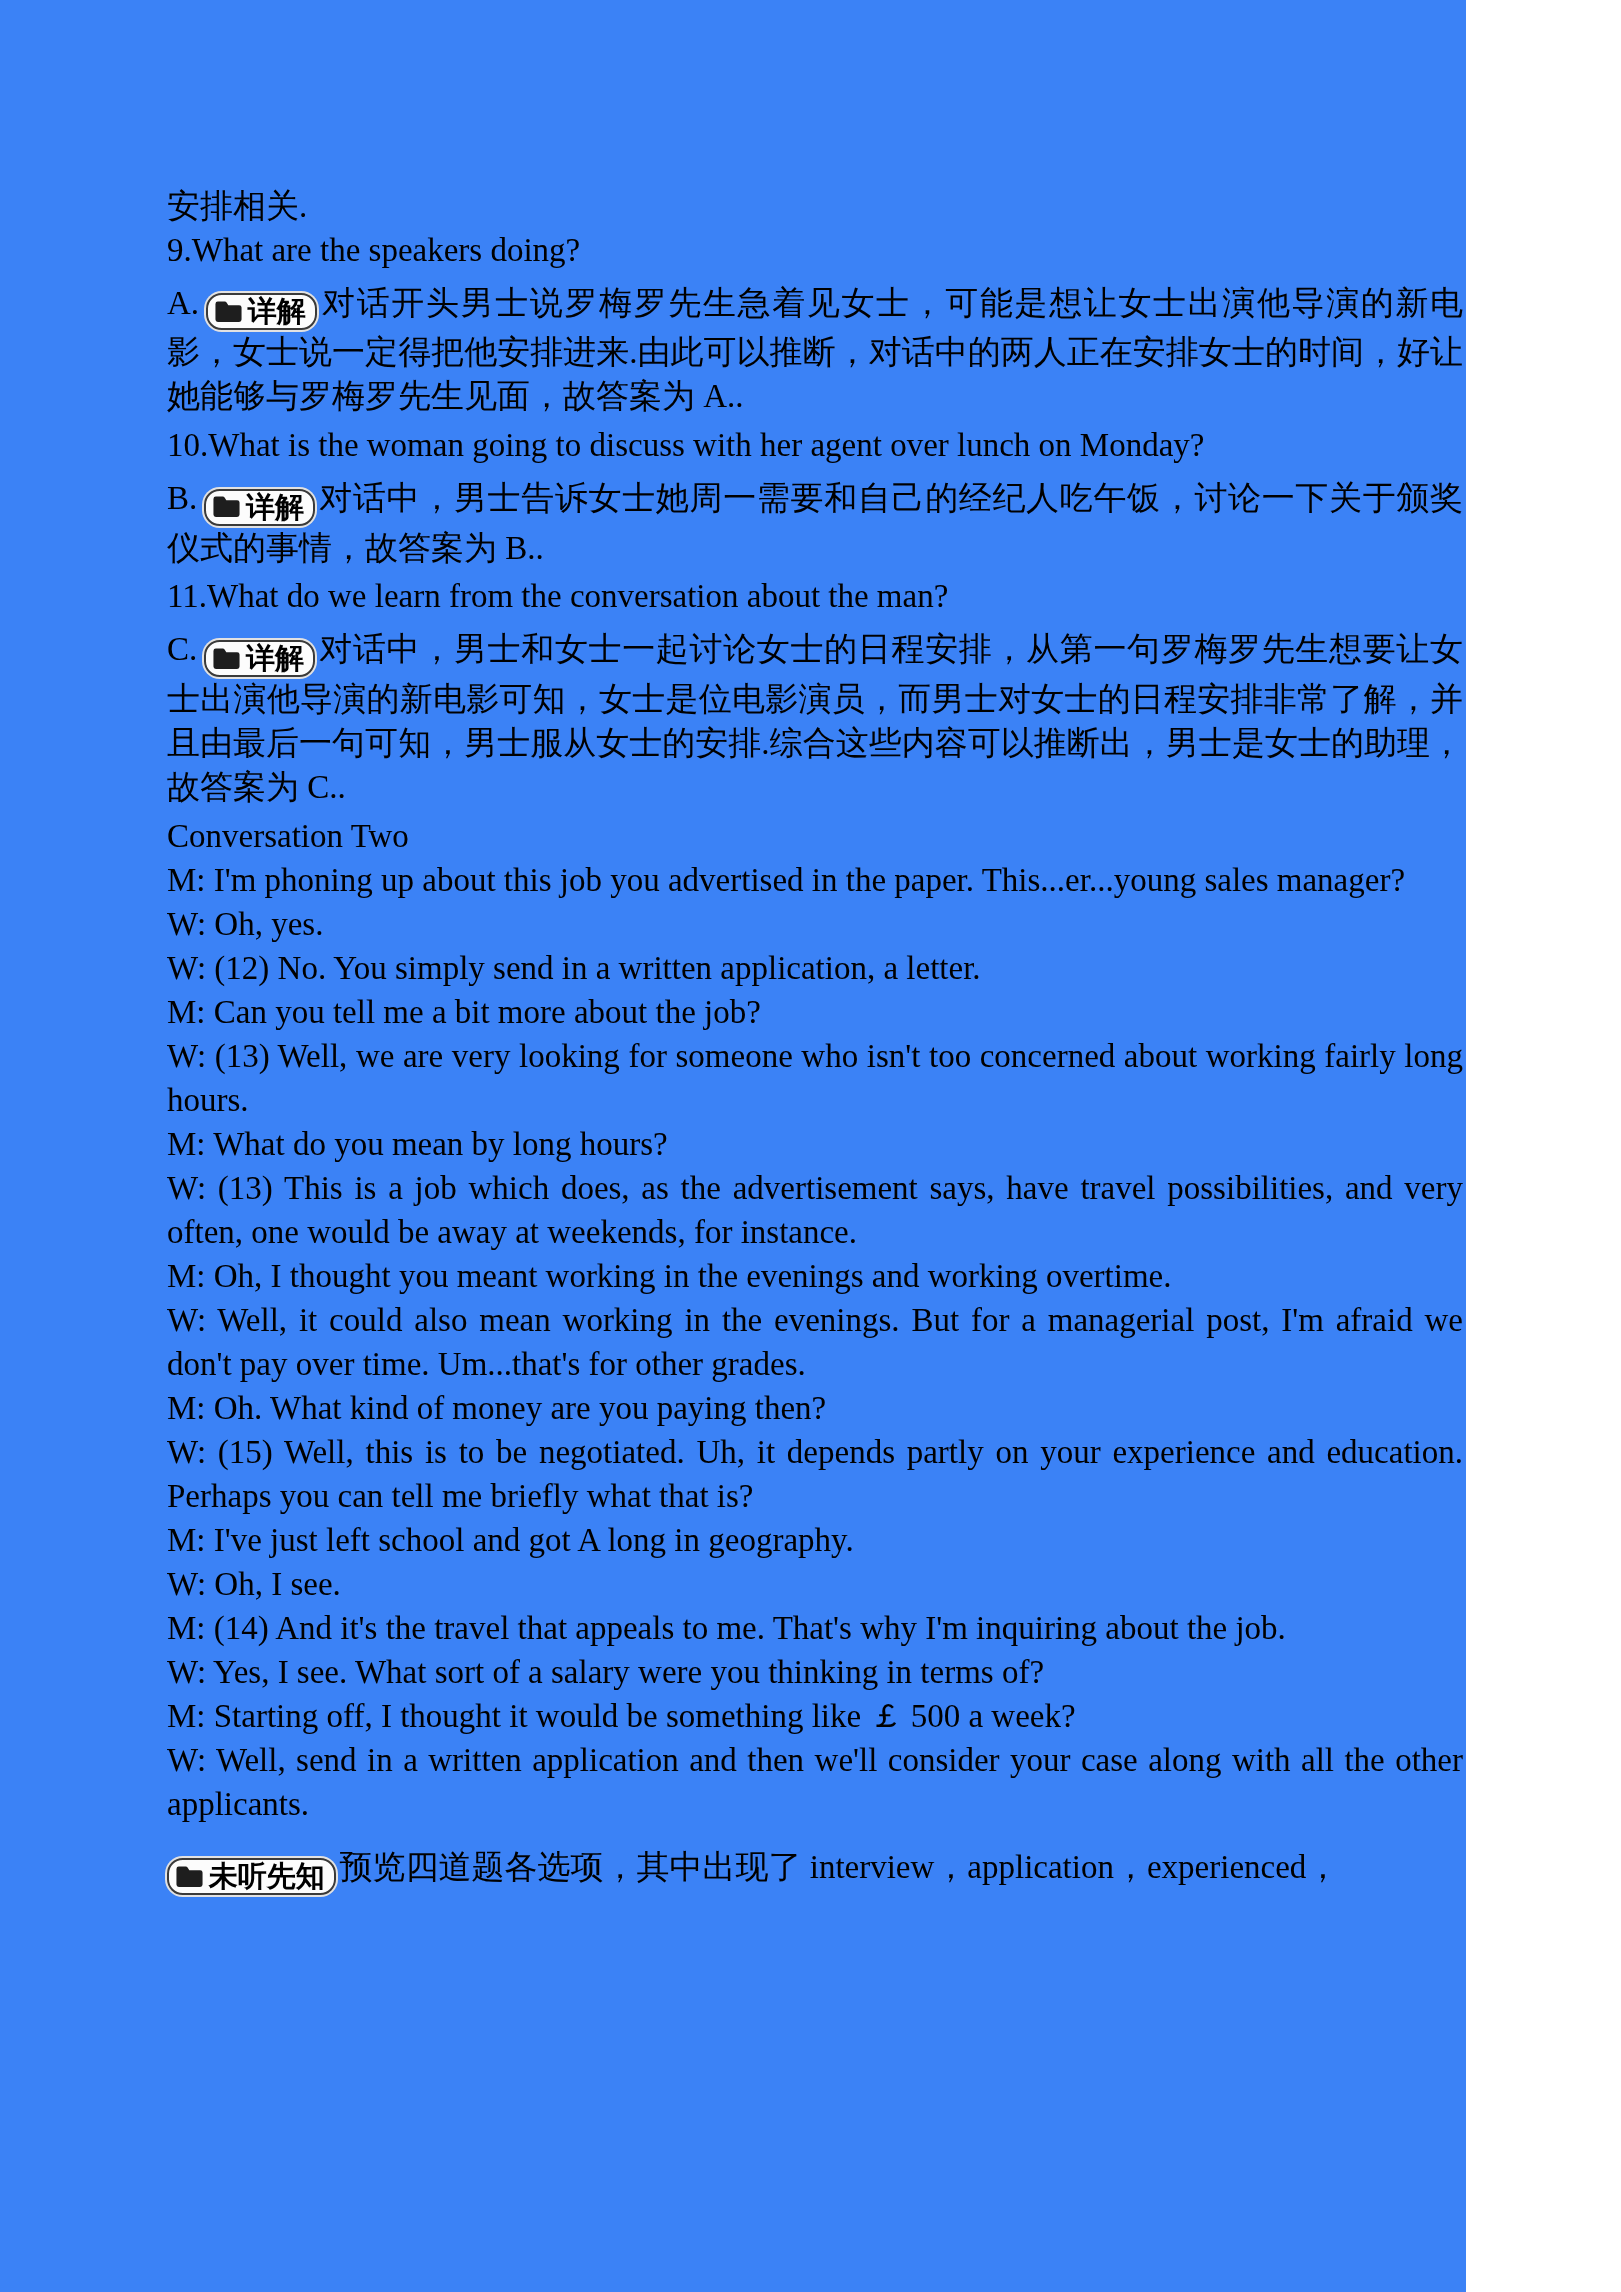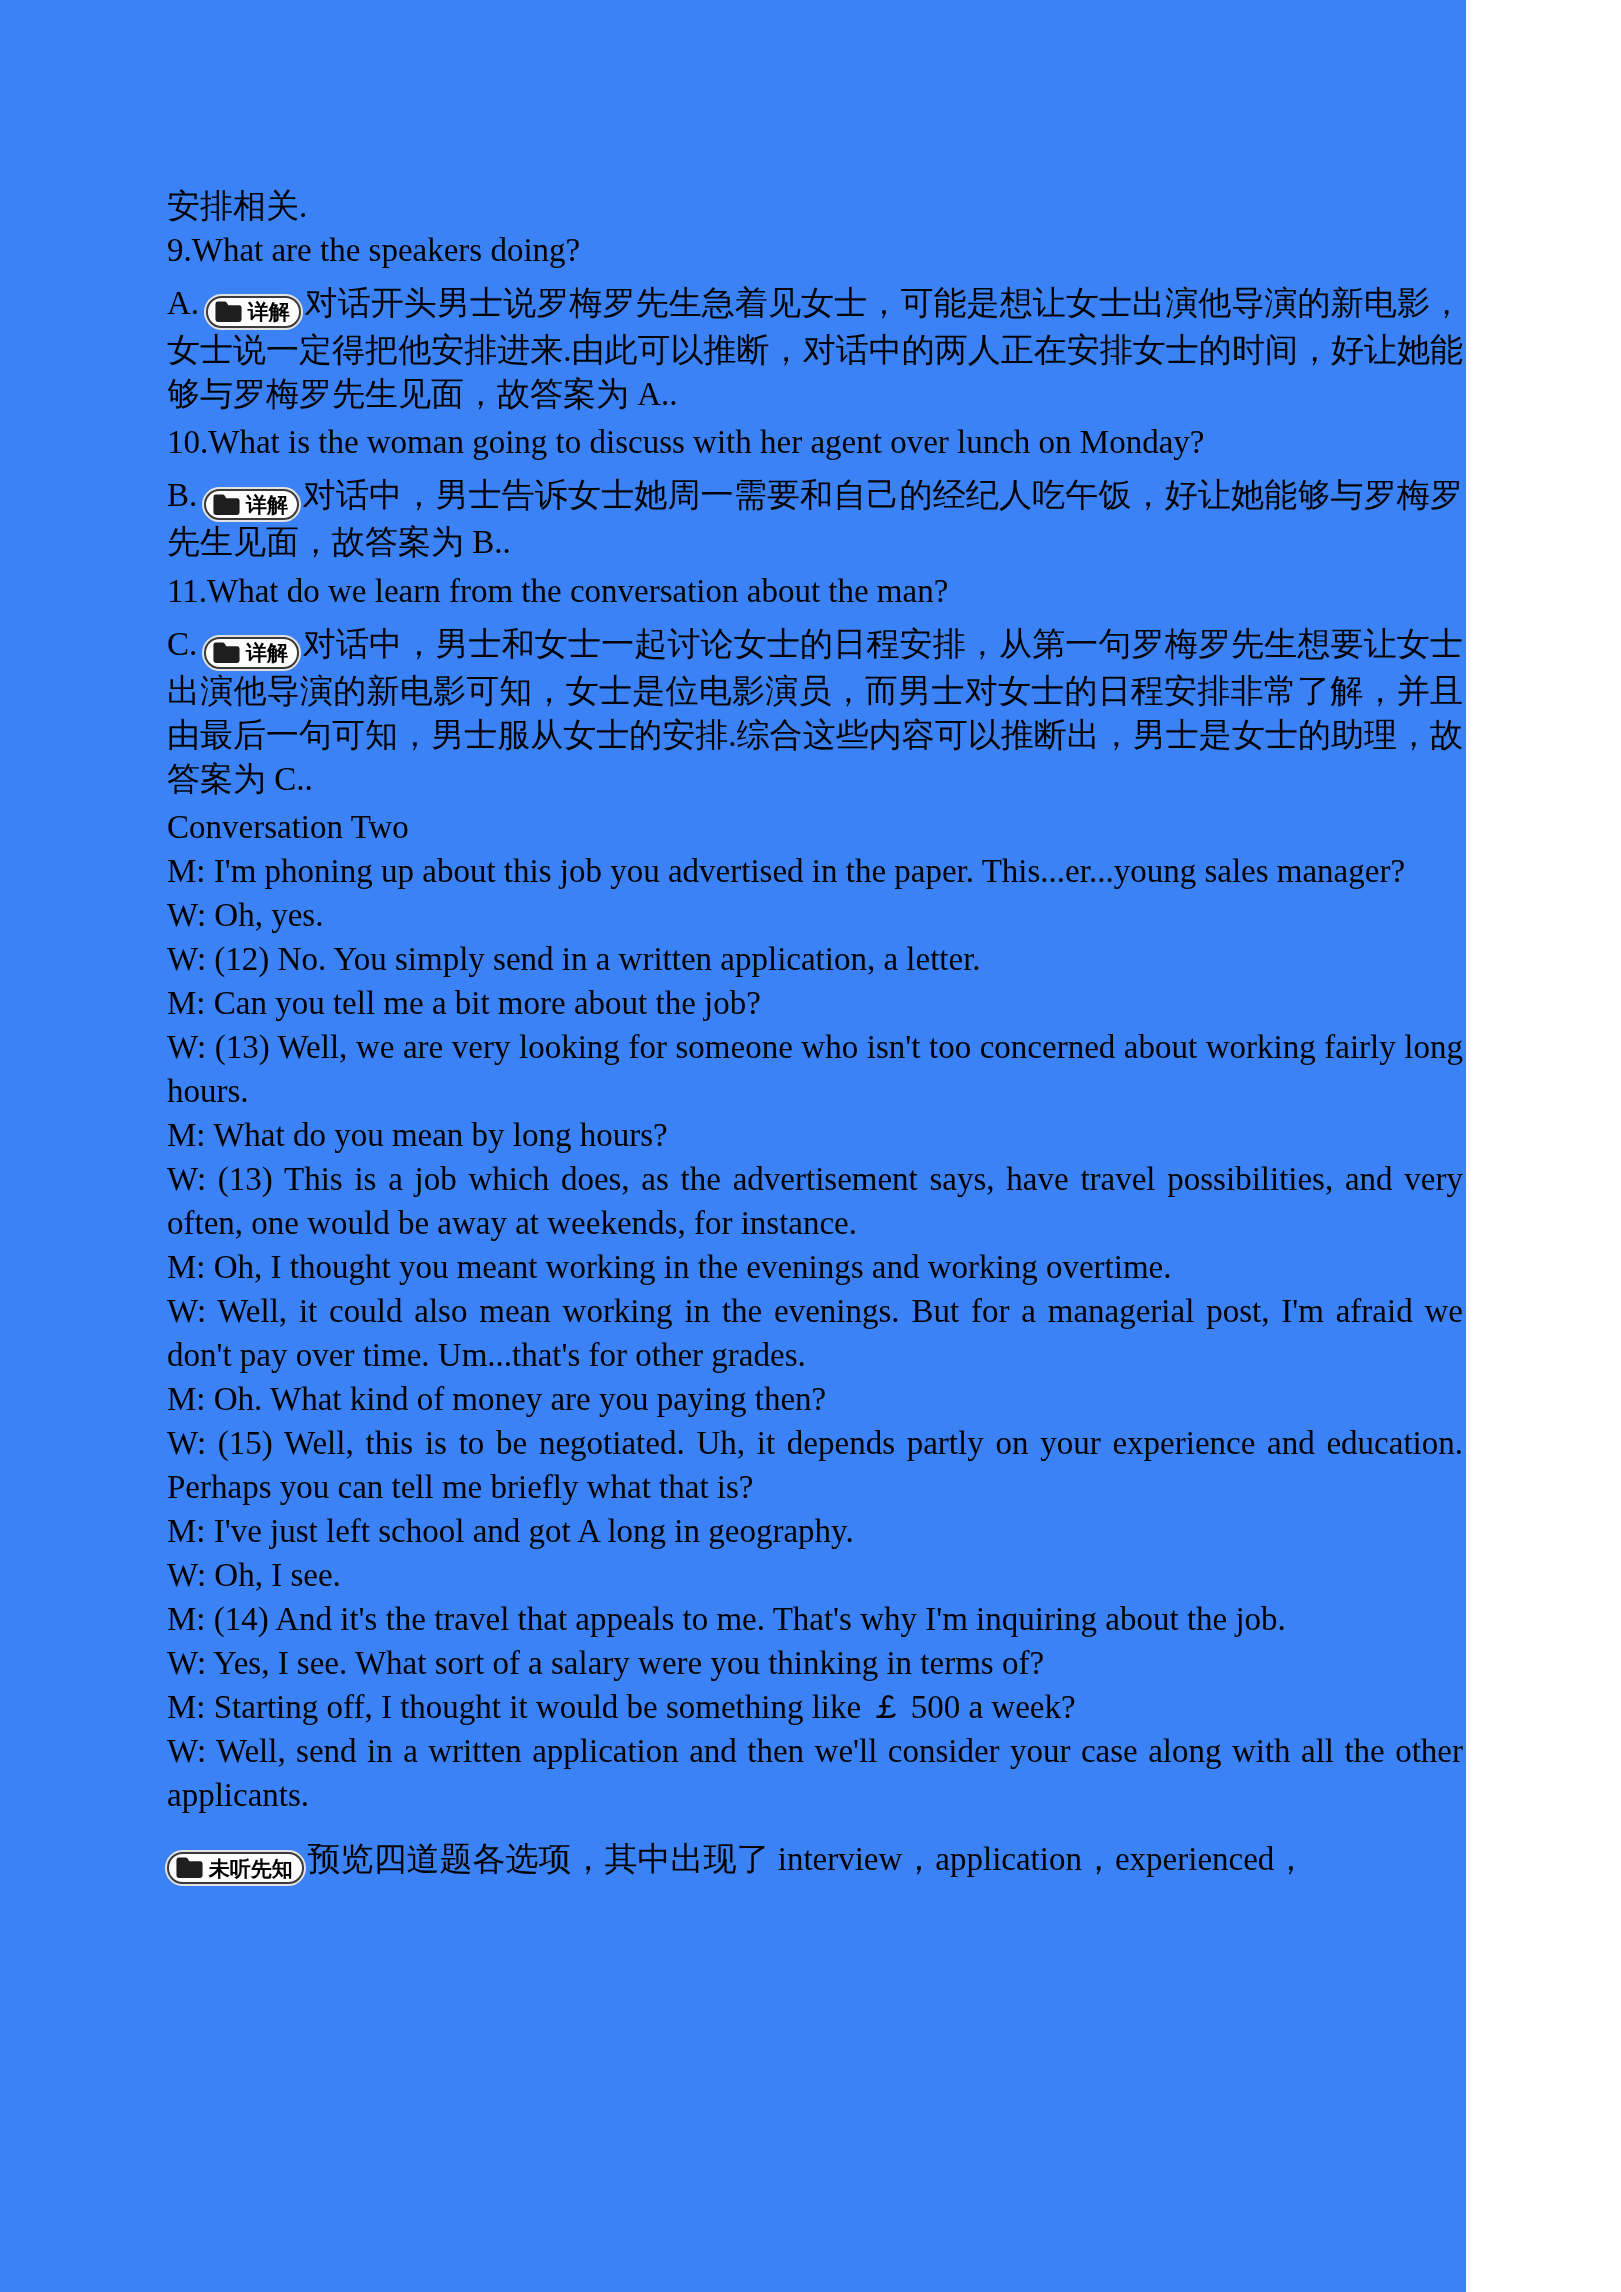--- a/index.html
+++ b/index.html
@@ -28,21 +28,21 @@
     gap: 4.9px;
     border: 2.9px solid #3a3a3a;
     border-radius: 15.7px;
     background: #fcfcfc;
     box-shadow: 0 0 0 2px #e2e2e2;
     padding: 2px 8.8px 2px 5.9px;
     margin-right: 3.9px;
     vertical-align: -9.8px;
     font-family: "Liberation Sans", "DejaVu Sans", sans-serif;
     font-weight: 700;
-    font-size: 21px;
+    font-size: 29px;
     line-height: 1;
     white-space: nowrap;
   }
   .badge .icon-wrap { display: inline-flex; }
   .footer-para { margin-top: 19.6px; }
   .conv-title { margin-top: 2px; }
 </style>
 </head>
 <body>
 
@@ -64,21 +64,21 @@
 
     <p class="line">10.What is the woman going to discuss with her agent over lunch on Monday?</p>
 
     <p class="answer justify"><span class="letter">B.</span><span class="badge">
           <span class="icon-wrap">
             <svg width="29" height="23.5" viewBox="0 0 30 24">
               <path fill="#1e1e1e" d="M1.5 4 Q1.5 1.5 4 1.5 L11 1.5 Q12.4 1.5 13.2 2.7 L14.8 5.2 L26 5.2 Q28.5 5.2 28.5 7.7 L28.5 20 Q28.5 22.5 26 22.5 L4 22.5 Q1.5 22.5 1.5 20 Z"></path>
             </svg>
           </span>
           <span class="badge-label">详解</span>
-        </span><span>对话中，男士告诉女士她周一需要和自己的经纪人吃午饭，好让她能够与罗梅罗先生见面，故答案为 B..</span></p>
+        </span><span>对话中，男士告诉女士她周一需要和自己的经纪人吃午饭，讨论一下关于颁奖仪式的事情，故答案为 B..</span></p>
 
     <p class="line">11.What do we learn from the conversation about the man?</p>
 
     <p class="answer justify"><span class="letter">C.</span><span class="badge">
           <span class="icon-wrap">
             <svg width="29" height="23.5" viewBox="0 0 30 24">
               <path fill="#1e1e1e" d="M1.5 4 Q1.5 1.5 4 1.5 L11 1.5 Q12.4 1.5 13.2 2.7 L14.8 5.2 L26 5.2 Q28.5 5.2 28.5 7.7 L28.5 20 Q28.5 22.5 26 22.5 L4 22.5 Q1.5 22.5 1.5 20 Z"></path>
             </svg>
           </span>
           <span class="badge-label">详解</span>

